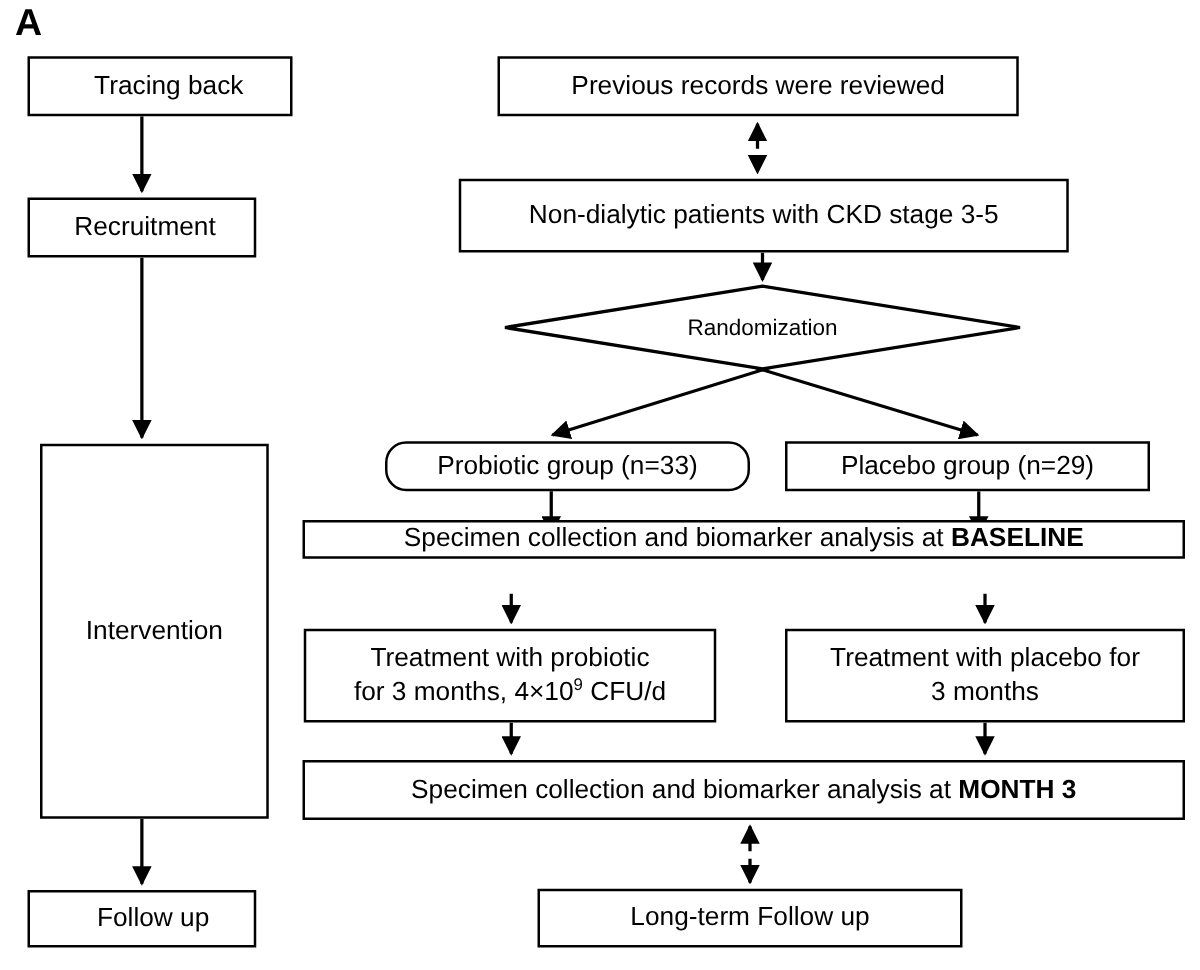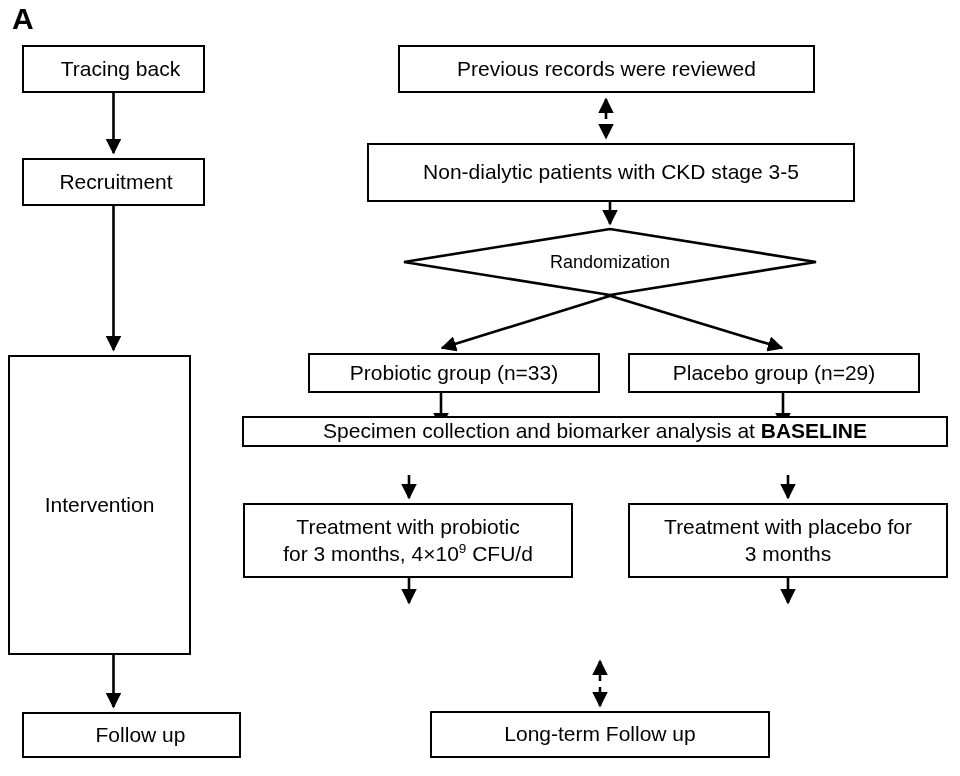--- a/index.html
+++ b/index.html
@@ -113,52 +113,52 @@
       <line x1="409" y1="475" x2="409" y2="498" marker-end="url(#arrow)"></line>
       <line x1="788" y1="475" x2="788" y2="498" marker-end="url(#arrow)"></line>
 
       <line x1="409" y1="578" x2="409" y2="603" marker-end="url(#arrow)"></line>
       <line x1="788" y1="578" x2="788" y2="603" marker-end="url(#arrow)"></line>
 
       <line x1="600" y1="661" x2="600" y2="706" stroke-dasharray="7 6" marker-start="url(#arrow-start)" marker-end="url(#arrow)"></line>
     </g>
   </svg>
 
-  <div class="node" style="left:22px; top:45px; width:183px; height:48px;padding-left:20px;">
+  <div class="node" style="left:22px; top:45px; width:212px; height:48px;padding-left:20px;">
     <span class="node-text">Tracing back</span>
   </div>
 
   <div class="node" style="left:22px; top:158px; width:183px; height:48px;padding-left:11px;">
     <span class="node-text">Recruitment</span>
   </div>
 
-  <div class="node" style="left:8px; top:355px; width:183px; height:300px;">
+  <div class="node" style="left:32px; top:355px; width:183px; height:300px;">
     <span class="node-text">Intervention</span>
   </div>
 
-  <div class="node" style="left:22px; top:712px; width:219px; height:46px;padding-left:24px;">
+  <div class="node" style="left:22px; top:712px; width:183px; height:46px;padding-left:24px;">
     <span class="node-text">Follow up</span>
   </div>
 
   <div class="node" style="left:398px; top:45px; width:417px; height:48px;">
     <span class="node-text">Previous records were reviewed</span>
   </div>
 
   <div class="node" style="left:367px; top:143px; width:488px; height:59px;">
     <span class="node-text">Non-dialytic patients with CKD stage 3-5</span>
   </div>
 
   <div class="diamond-node" style="left:402px; top:227px; width:416px; height:70px;">
     <svg width="416" height="70" viewBox="0 0 416 70" xmlns="http://www.w3.org/2000/svg">
       <polygon points="2,35 208,2 414,35 208,68" fill="#ffffff" stroke="#000000" stroke-width="2.6"></polygon>
     </svg>
     <span class="diamond-label">Randomization</span>
   </div>
 
-  <div class="node" style="left:308px; top:353px; width:292px; height:40px;">
+  <div class="node" style="left:308px; top:353px; width:292px; height:40px;border-radius:17px;">
     <span class="node-text">Probiotic group (n=33)</span>
   </div>
 
   <div class="node" style="left:628px; top:353px; width:292px; height:40px;">
     <span class="node-text">Placebo group (n=29)</span>
   </div>
 
   <div class="node" style="left:242px; top:416px; width:706px; height:31px;">
     <span class="node-text"><span>Specimen collection and biomarker analysis at </span><b>BASELINE</b></span>
   </div>
@@ -170,18 +170,21 @@
     </span>
   </div>
 
   <div class="node" style="left:628px; top:503px; width:320px; height:75px;">
     <span class="node-text">
       <span class="node-line">Treatment with placebo for</span>
       <span class="node-line">3 months</span>
     </span>
   </div>
 
+  <div class="node" style="left:242px; top:608px; width:706px; height:48px;">
+    <span class="node-text"><span>Specimen collection and biomarker analysis at </span><b>MONTH 3</b></span>
+  </div>
 
   <div class="node" style="left:430px; top:711px; width:340px; height:47px;">
     <span class="node-text">Long-term Follow up</span>
   </div>
 
 </div>
 
 </body></html>

